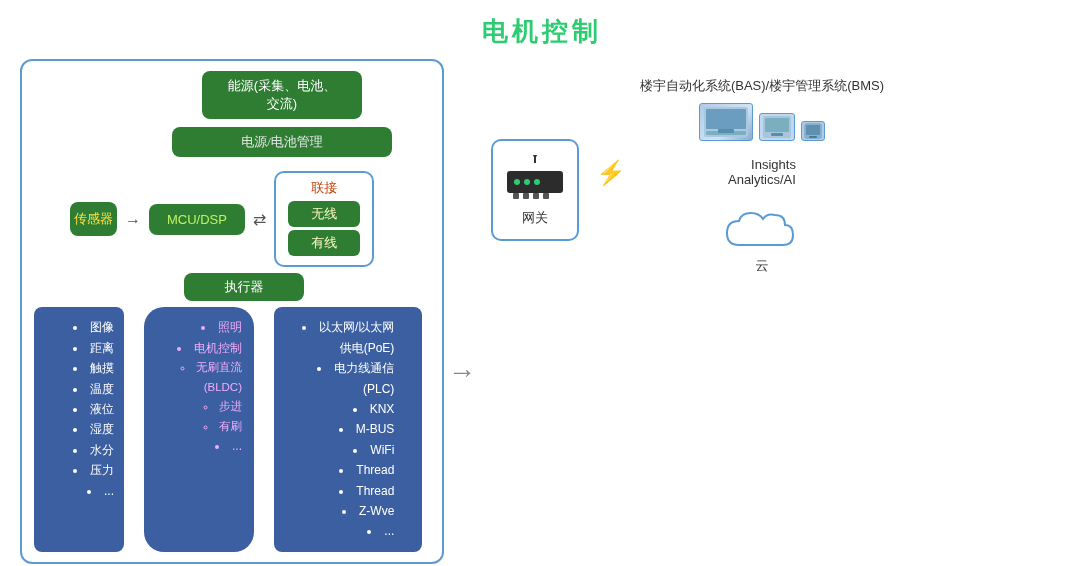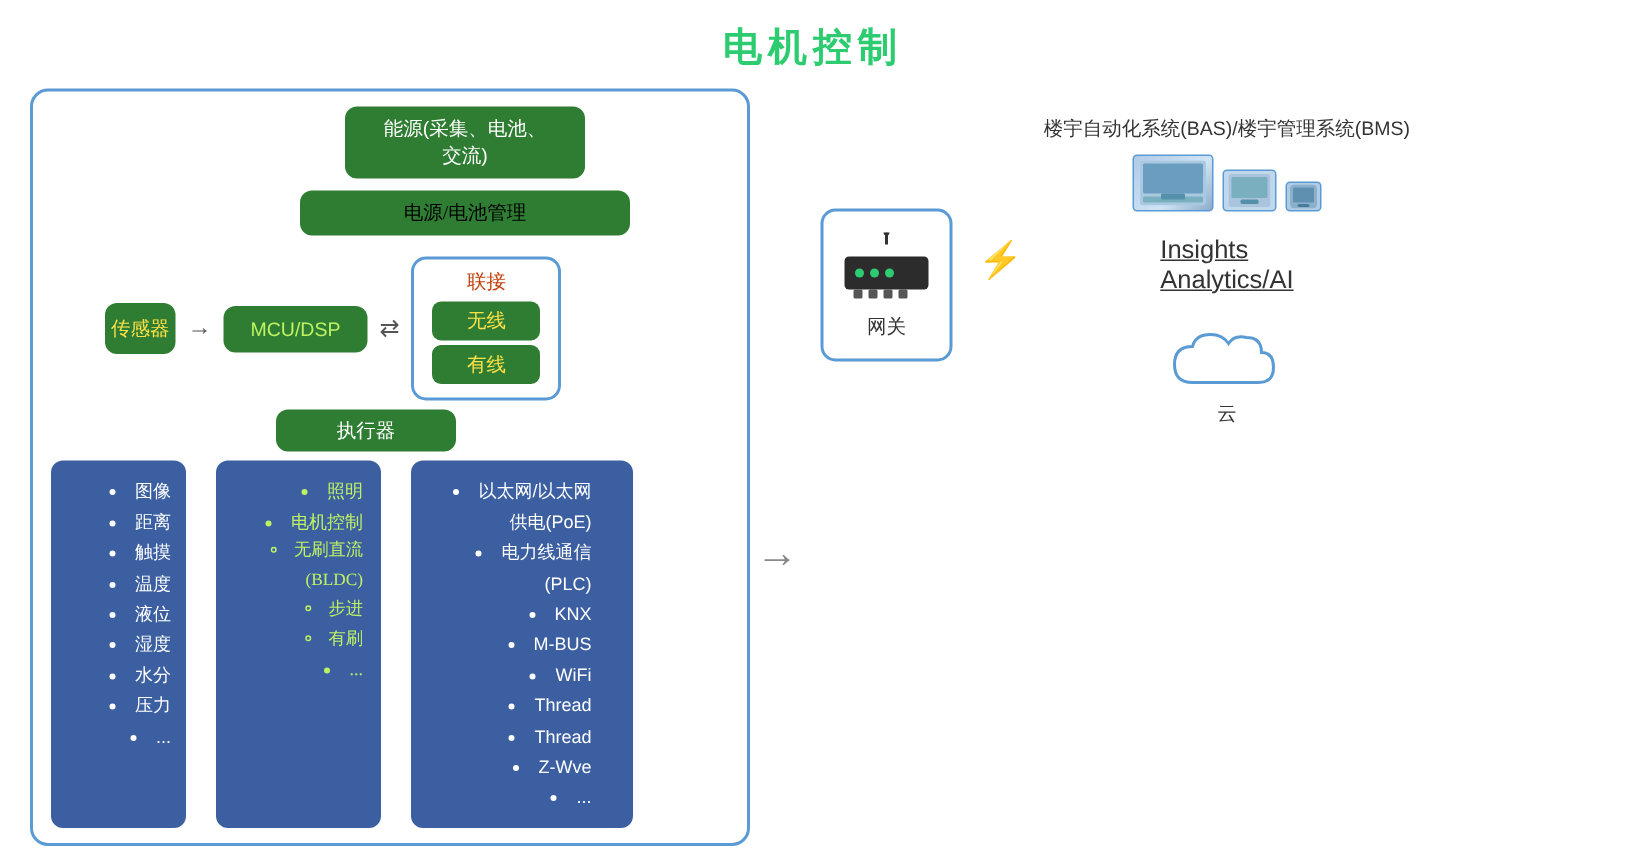--- a/index.html
+++ b/index.html
@@ -29,42 +29,42 @@
       gap: 0;
       position: relative;
       height: 500px;
     }
 
     
     .left-panel {
       border: 2px solid #5b9bd5;
       border-radius: 12px;
       padding: 10px 12px 10px 12px;
-      width: 480px;
+      width: 424px;
       min-height: 440px;
       position: relative;
       background: #fff;
       flex-shrink: 0;
     }
 
     .energy-block {
       background: #2e7d32;
       color: #fff;
       border-radius: 8px;
       padding: 6px 16px;
       text-align: center;
       font-size: 13px;
       width: 160px;
       margin: 0 auto 8px auto;
       line-height: 1.4;
     }
 
     .power-block {
       background: #2e7d32;
-      color: #000000;
+      color: #e5e5e5;
       border-radius: 8px;
       padding: 6px 0;
       text-align: center;
       font-size: 13px;
       width: 220px;
       margin: 0 auto 8px auto;
       font-family: Liberation Serif, serif;
     }
 
     .sensor-block {
@@ -101,21 +101,21 @@
 
     .connection-title {
       text-align: center;
       font-size: 13px;
       color: #c2410c;
       margin-bottom: 4px;
     }
 
     .wireless-block, .wired-block {
       background: #2e7d32;
-      color: #fde047;
+      color: #fef9c3;
       border-radius: 6px;
       padding: 4px 14px;
       font-size: 13px;
       text-align: center;
       margin: 3px 0;
     }
 
     
     .bottom-row {
       display: flex;
@@ -129,27 +129,26 @@
       color: #fff;
       border-radius: 8px;
       padding: 10px 10px;
       font-size: 12px;
       line-height: 1.7;
       min-width: 90px;
     }
 
     .blue-panel-mid {
       background: #3b5fa0;
-      color: #bef264;
-      border-radius: 8px;
+      color: #f0abfc;
+      border-radius: 20px;
       padding: 10px 12px;
       font-size: 12px;
       line-height: 1.7;
       min-width: 110px;
-      font-family: Liberation Serif, serif;
     }
 
     .blue-panel-right {
       background: #3b5fa0;
       color: #fff;
       border-radius: 8px;
       padding: 10px 28px;
       font-size: 12px;
       line-height: 1.7;
       min-width: 130px;
@@ -246,24 +245,23 @@
       width: 36px;
       height: 28px;
     }
 
     .screen-small {
       width: 24px;
       height: 20px;
     }
 
     .analytics-label {
-      font-size: 17px;
+      font-size: 13px;
       color: #333;
-      text-align: left;
-      text-decoration: underline;
+      text-align: right;
     }
 
     .cloud-text {
       font-size: 13px;
       color: #333;
       text-align: center;
     }
 
     
     .cloud-svg {

